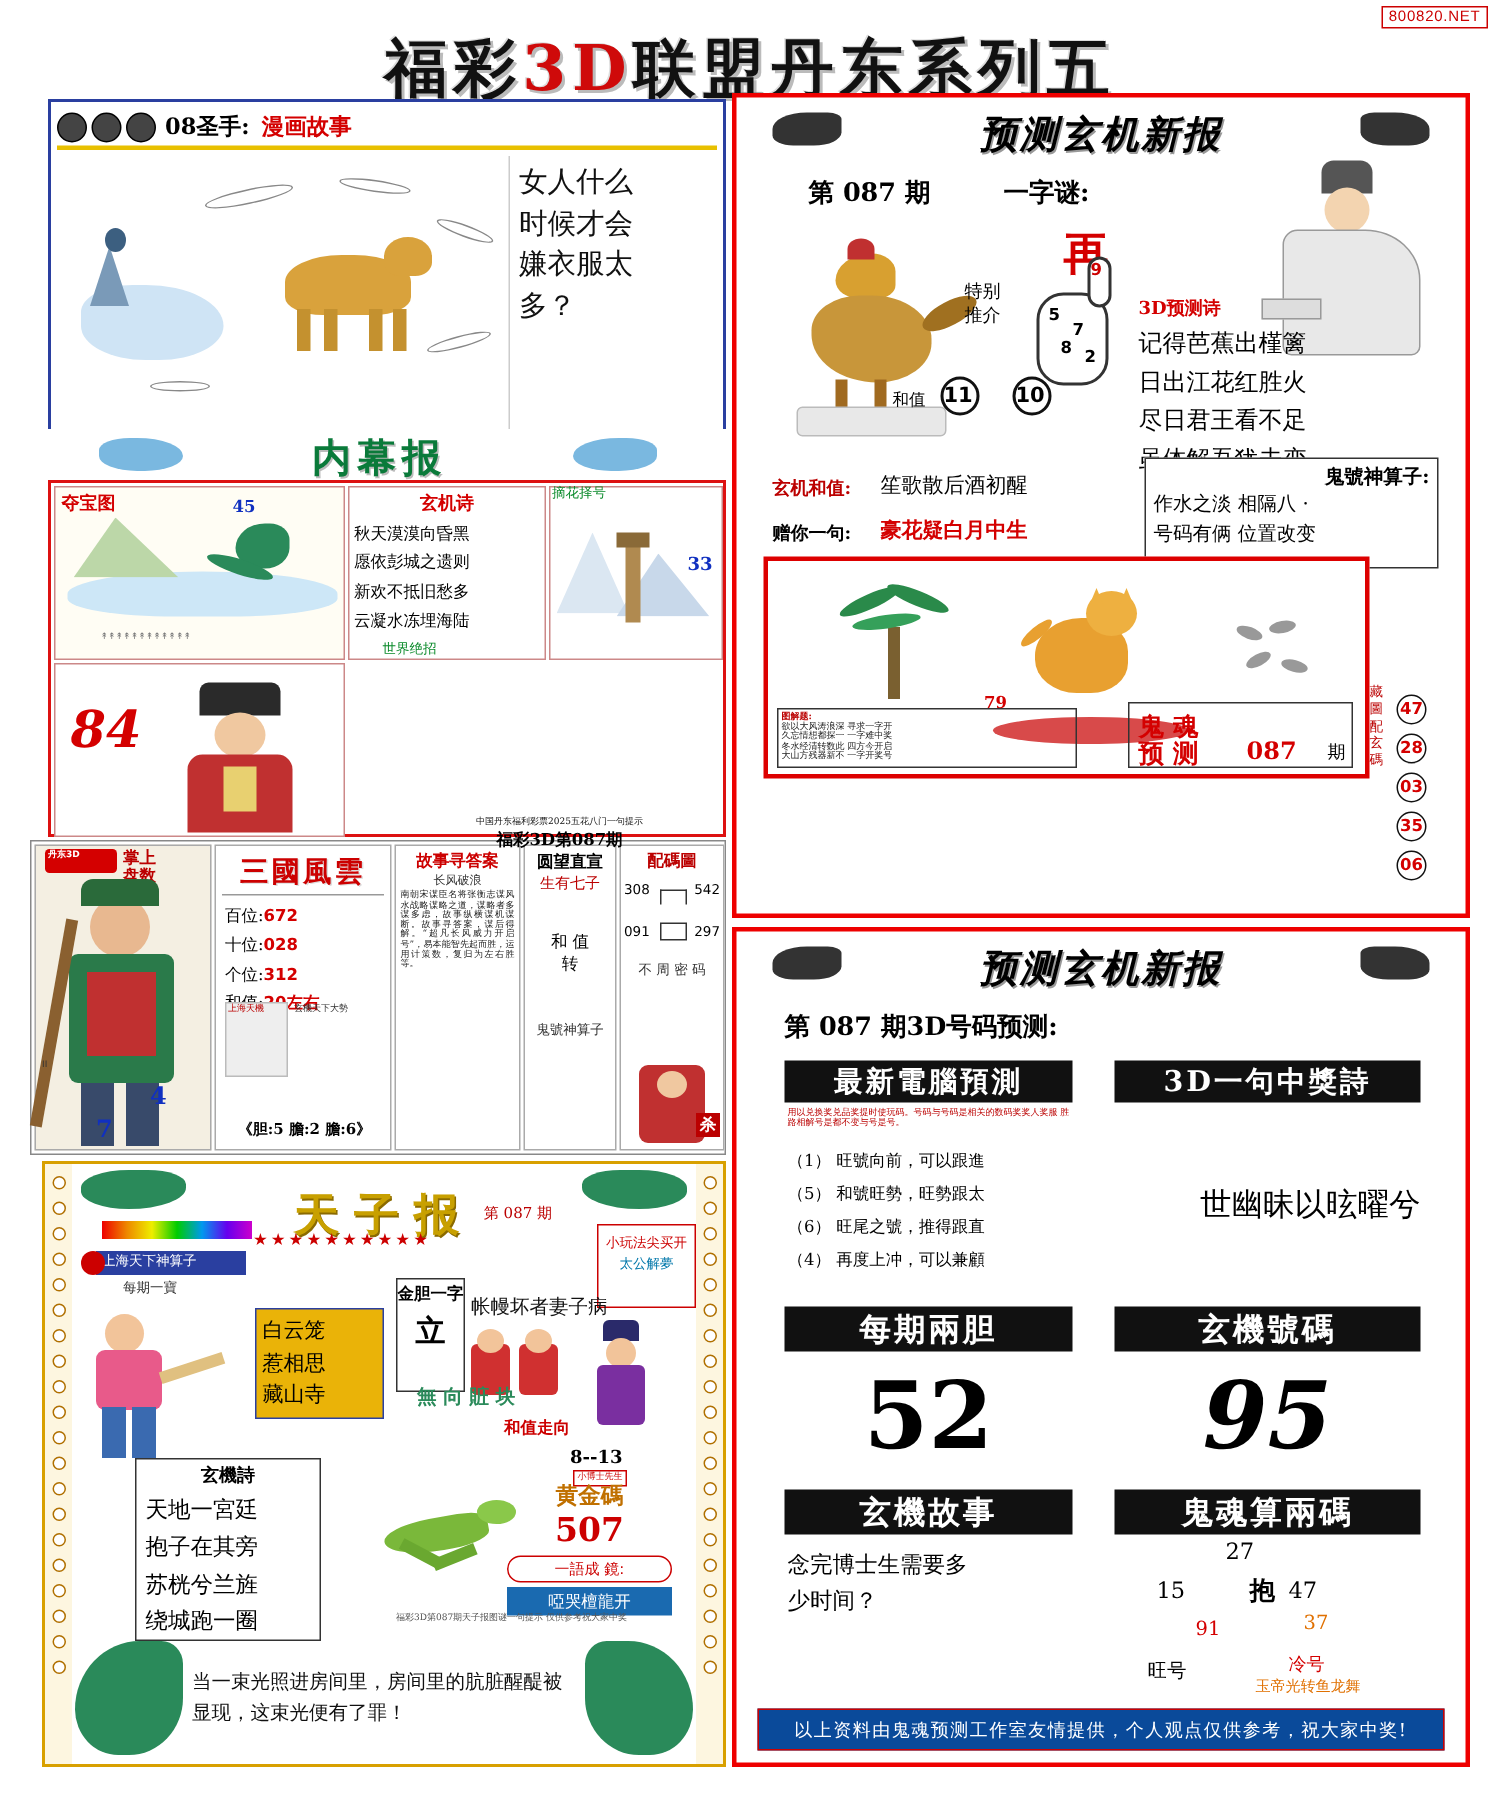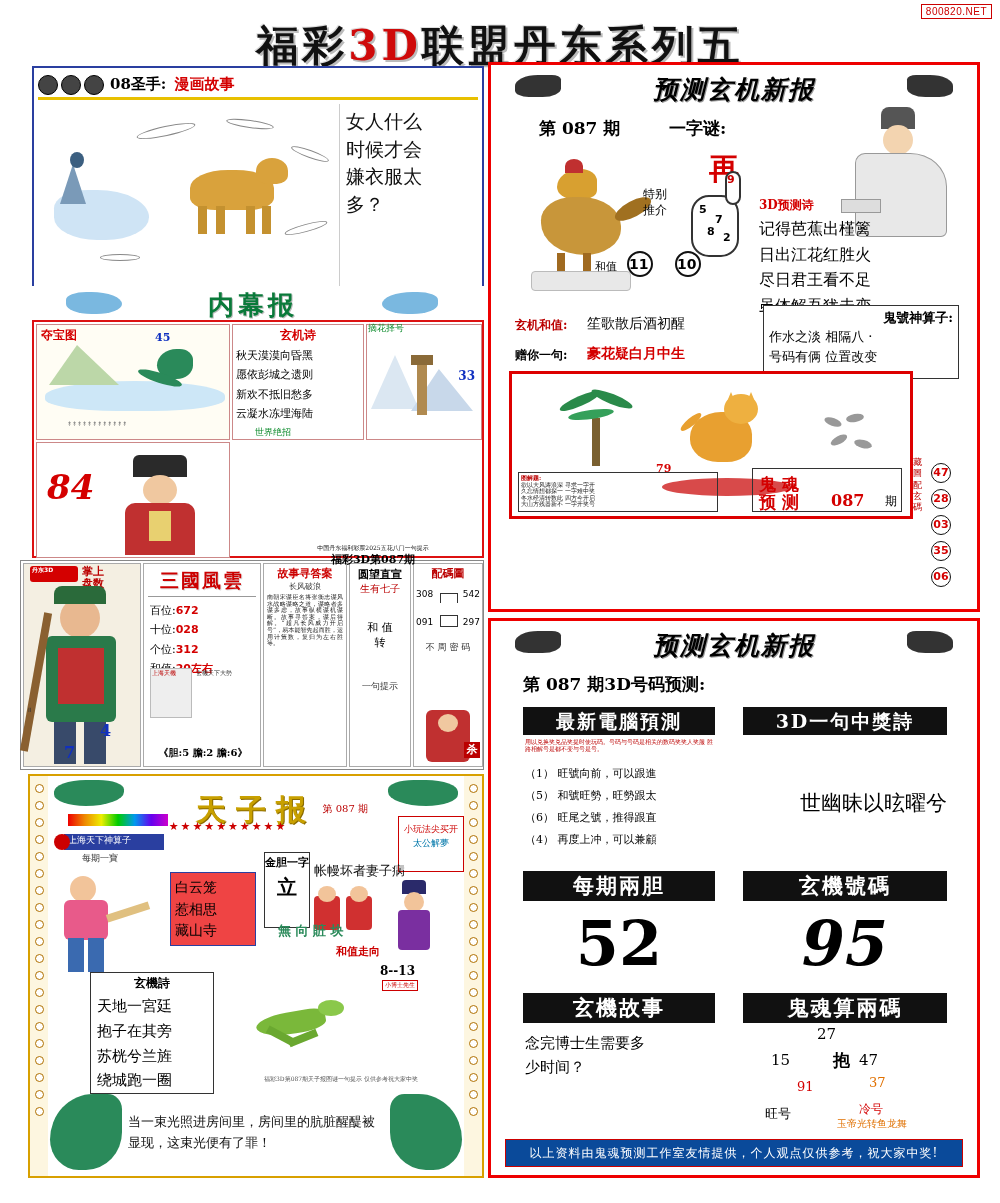--- a/index.html
+++ b/index.html
@@ -210,21 +210,21 @@
       <div class="cn" style="text-align:center;font-size:11px;font-weight:bold;color:#c00;margin-top:2px;">故事寻答案</div>
       <div class="cn" style="text-align:center;font-size:8px;color:#333;">长风破浪</div>
       <div class="cn x-tiny" style="padding:2px 3px;color:#222;text-align:justify;">南朝宋谋臣名将张衡志谋风水战略谋略之道，谋略者多谋多虑，故事纵横谋机谋断。故事寻答案，谋后得解。“超凡长风威力开启号”，易本能智先起而胜，运用计策数，复归为左右胜等。</div>
     </div>
 
     <div style="position:absolute;left:328px;top:2px;width:62px;height:204px;border:1px solid #aaa;background:#fff;text-align:center;">
       <div class="cn" style="font-size:11px;font-weight:bold;margin-top:3px;">圆望直宣</div>
       <div class="cn" style="font-size:10px;color:#b00;">生有七子</div>
       <div class="cn" style="font-size:11px;margin-top:24px;">和  值</div>
       <div class="cn" style="font-size:11px;">转</div>
-      <div class="cn" style="font-size:9px;margin-top:30px;color:#333;">一句提示</div>
+      <div class="cn" style="font-size:9px;margin-top:30px;color:#333;">鬼號神算子</div>
     </div>
 
     <div style="position:absolute;left:392px;top:2px;width:70px;height:204px;border:1px solid #aaa;background:#fff;">
       <div class="cn" style="text-align:center;font-size:11px;font-weight:bold;color:#b00;margin-top:2px;">配碼圖</div>
       <div style="position:relative;margin-top:6px;height:54px;">
         <span style="position:absolute;left:2px;top:2px;font-size:9px;">308</span>
         <span style="position:absolute;right:2px;top:2px;font-size:9px;">542</span>
         <div style="position:absolute;left:26px;top:6px;width:18px;height:10px;border:1px solid #333;border-bottom:0;"></div>
         <span style="position:absolute;left:2px;top:30px;font-size:9px;">091</span>
         <span style="position:absolute;right:2px;top:30px;font-size:9px;">297</span>
@@ -314,21 +314,21 @@
       <div style="position:absolute;left:6px;top:58px;width:16px;height:16px;border-radius:50%;background:#c00;"></div>
 
       <div class="fig" style="left:6px;top:92px;width:120px;height:110px;">
         <div style="position:absolute;left:16px;top:8px;width:26px;height:26px;background:#f2c49a;border-radius:50%;"></div>
         <div style="position:absolute;left:10px;top:32px;width:44px;height:40px;background:#e85a8a;border-radius:6px;"></div>
         <div style="position:absolute;left:14px;top:70px;width:16px;height:34px;background:#3a6ab0;"></div>
         <div style="position:absolute;left:34px;top:70px;width:16px;height:34px;background:#3a6ab0;"></div>
         <div style="position:absolute;left:52px;top:40px;width:44px;height:8px;background:#e0c080;transform:rotate(-18deg);"></div>
       </div>
 
-      <div style="position:absolute;left:122px;top:96px;width:86px;height:74px;border:1px solid #2a3fa0;background:#ef4444;padding:4px 4px;">
+      <div style="position:absolute;left:122px;top:96px;width:86px;height:74px;border:1px solid #2a3fa0;background:#eab308;padding:4px 4px;">
         <div class="cn" style="font-size:14px;line-height:1.55;">白云笼</div>
         <div class="cn" style="font-size:14px;line-height:1.55;">惹相思</div>
         <div class="cn" style="font-size:14px;line-height:1.55;">藏山寺</div>
       </div>
 
       <div style="position:absolute;left:216px;top:76px;width:46px;height:76px;border:1px solid #333;background:#fff;text-align:center;">
         <div class="cn" style="font-size:11px;font-weight:bold;padding-top:3px;line-height:1.25;">金胆一字</div>
         <div class="cn" style="font-size:20px;font-weight:bold;margin-top:4px;">立</div>
       </div>
 
@@ -362,20 +362,26 @@
         </div>
       </div>
 
       <div class="fig" style="left:178px;top:212px;width:130px;height:86px;">
         <div style="position:absolute;left:30px;top:24px;width:70px;height:22px;background:#7ab83a;border-radius:50% 30% 40% 60%;transform:rotate(-10deg);"></div>
         <div style="position:absolute;left:92px;top:12px;width:26px;height:16px;background:#8ac84a;border-radius:50%;"></div>
         <div style="position:absolute;left:40px;top:44px;width:30px;height:8px;background:#6aa830;transform:rotate(28deg);"></div>
         <div style="position:absolute;left:62px;top:46px;width:30px;height:8px;background:#6aa830;transform:rotate(-22deg);"></div>
       </div>
 
+      <div style="position:absolute;left:290px;top:212px;width:110px;text-align:center;">
+        <div class="cn" style="font-size:15px;font-weight:bold;color:#c07000;">黄金碼</div>
+        <div class="cn" style="font-size:22px;font-weight:bold;color:#c00;">507</div>
+        <div style="margin-top:4px;border:1px solid #c00;border-radius:10px;font-size:10px;color:#c00;padding:1px 0;">一語成 鏡:</div>
+        <div style="margin-top:3px;background:#1a6ab0;color:#fff;font-size:11px;padding:2px 0;">啞哭檀龍开</div>
+      </div>
 
       <div class="cn x-tiny" style="position:absolute;left:178px;top:300px;width:230px;color:#555;text-align:center;">福彩3D第087期天子报图谜一句提示 仅供参考祝大家中奖</div>
 
       <div style="position:absolute;left:0;bottom:4px;width:100%;height:86px;">
         <div style="position:absolute;left:2px;bottom:2px;width:72px;height:76px;background:#2a8a5a;border-radius:60% 20% 50% 40%;"></div>
         <div style="position:absolute;right:2px;bottom:2px;width:72px;height:76px;background:#2a8a5a;border-radius:20% 60% 40% 50%;"></div>
         <div class="cn" style="position:absolute;left:80px;right:80px;bottom:18px;font-size:13px;line-height:1.6;color:#111;text-align:left;">当一束光照进房间里，房间里的肮脏醒醍被显现，这束光便有了罪！</div>
       </div>
     </div>
   </div>

